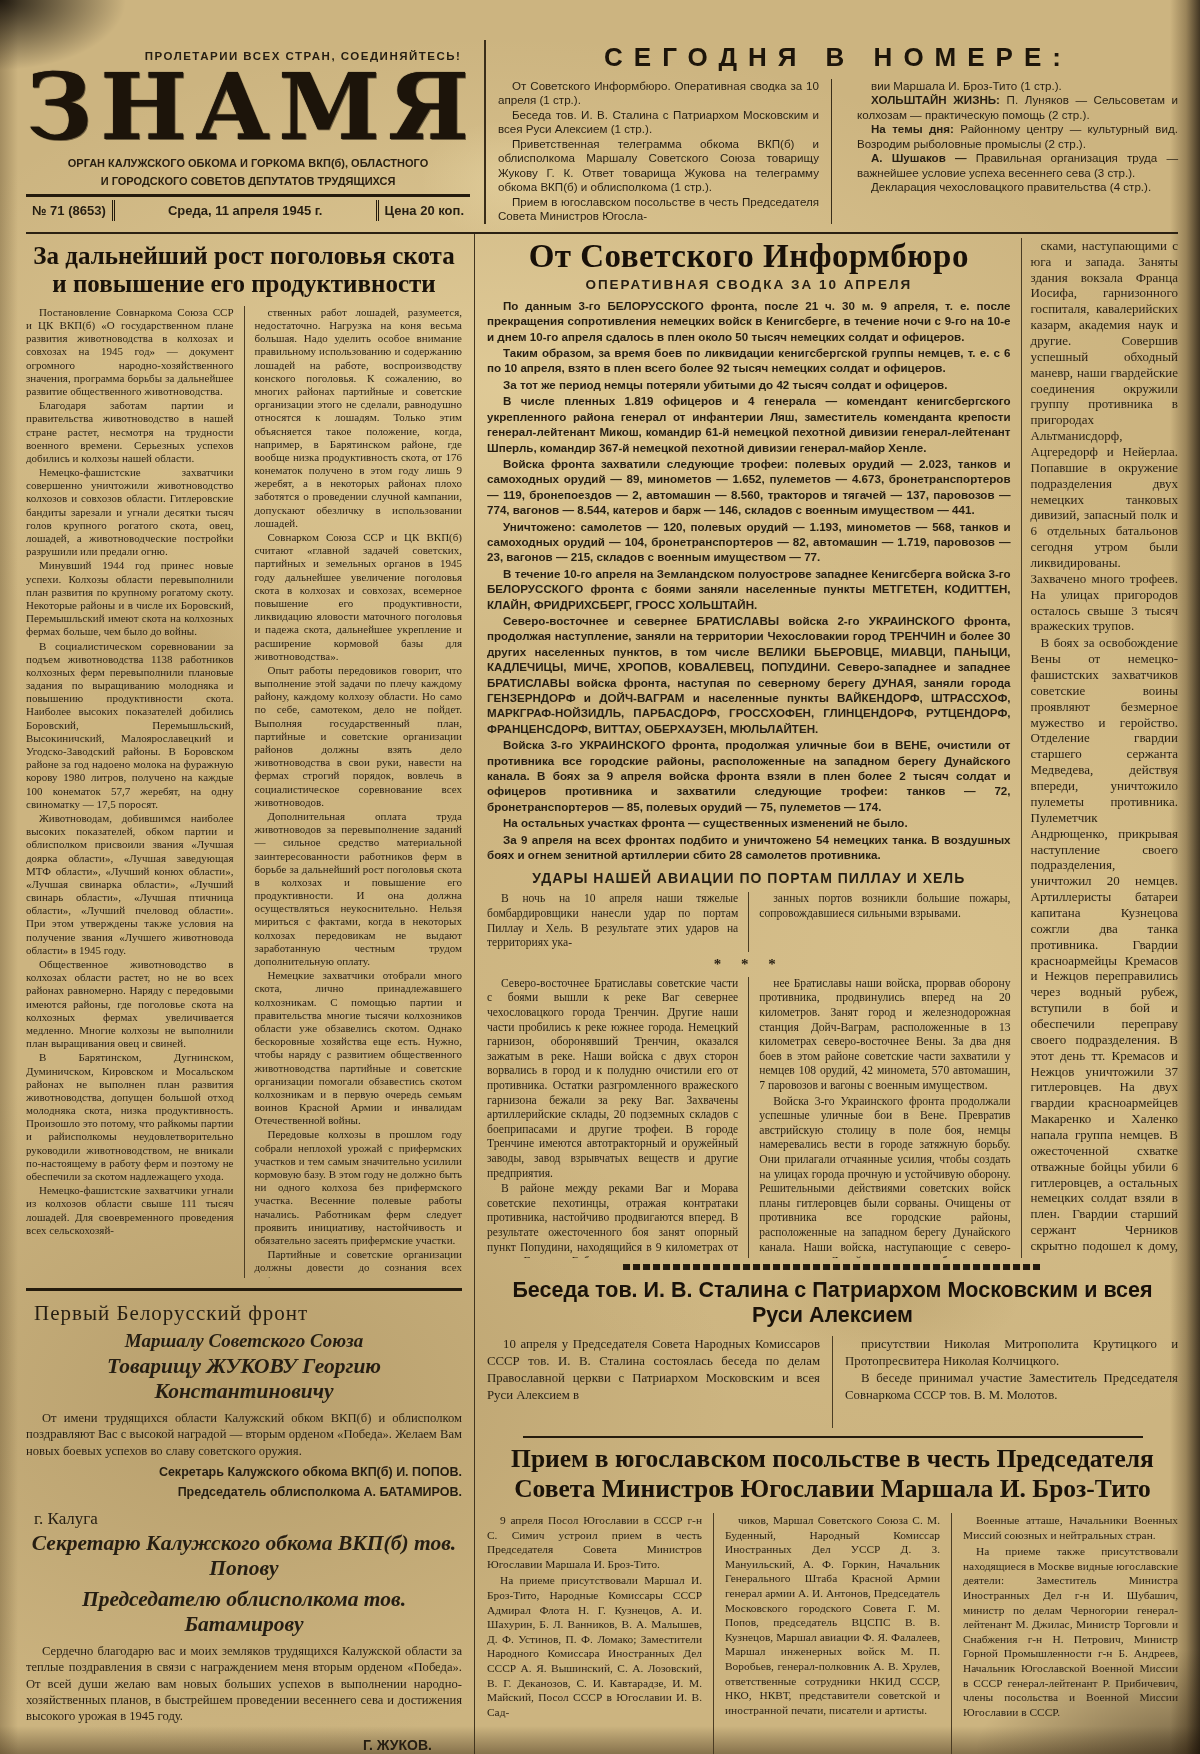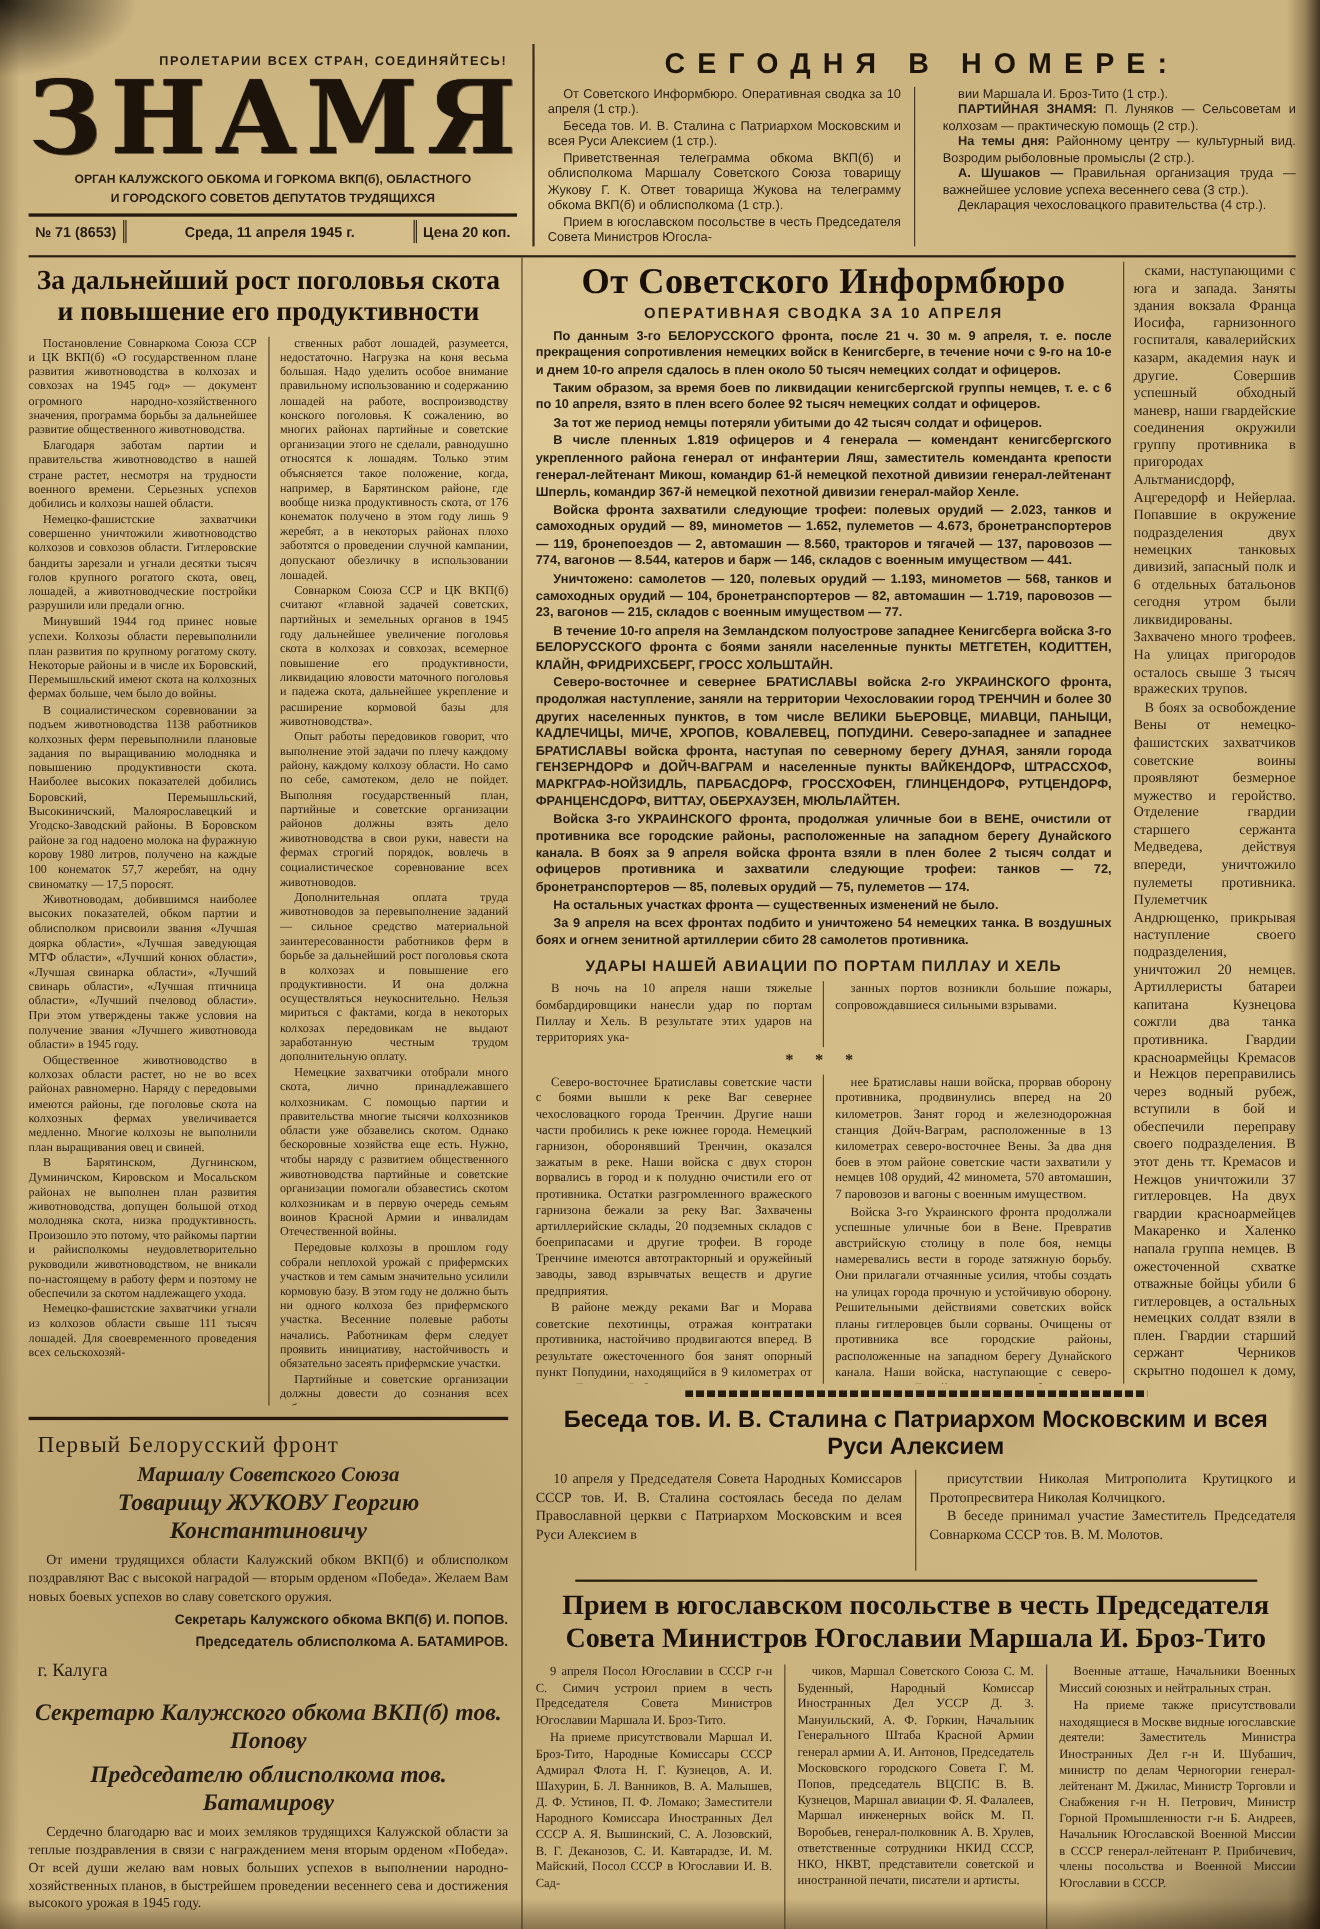--- a/index.html
+++ b/index.html
@@ -55,21 +55,21 @@
   .lead-col p{margin:0 0 1px;text-indent:13px;}
 
   
   .telegram{border-top:3px solid #241b0d;margin-top:10px;padding-top:10px;}
   .tg-front{font-size:21px;letter-spacing:1px;margin:0 0 4px 8px;}
   .tg-to1{font-style:italic;font-weight:700;font-size:19px;text-align:center;margin:2px 0;}
   .tg-to2{font-style:italic;font-weight:700;font-size:21.5px;text-align:center;margin:0 0 6px;}
   .tg-body{font-size:12.6px;line-height:1.3;text-align:justify;}
   .tg-body p{margin:0;text-indent:16px;}
   .tg-sign{font-family:"Liberation Sans",sans-serif;font-weight:700;font-size:12.5px;text-align:right;margin-top:6px;}
-  .tg-place{font-size:17px;margin:10px 0 16px 8px;}
+  .tg-place{font-size:17px;margin:10px 0 2px 8px;}
   .tg-zh{font-family:"Liberation Sans",sans-serif;font-weight:700;font-size:14px;text-align:right;margin-top:12px;padding-right:30px;}
 
   
   .sov-head{font-weight:700;font-size:33px;letter-spacing:.5px;text-align:center;color:#181008;margin:0 0 2px;}
   .sov-sub{font-family:"Liberation Sans",sans-serif;font-weight:700;font-size:13.5px;letter-spacing:2px;text-align:center;margin:2px 0 6px;}
   .sov-flex{display:flex;height:1020px;overflow:hidden;}
   .sov-wide{flex:3.55;overflow:hidden;}
   .sov-narrow{flex:1;border-left:1px solid #4a3c24;margin-left:10px;padding-left:9px;font-size:13px;line-height:1.22;text-align:justify;overflow:hidden;margin-top:-46px;padding-top:46px;box-sizing:border-box;}
   .sov-narrow p{margin:0 0 1px;text-indent:10px;}
   .sov-wide .svp p{margin:0 0 1px;text-indent:16px;font-family:"Liberation Sans",sans-serif;font-weight:700;font-size:11.6px;line-height:1.33;text-align:justify;}
@@ -125,21 +125,21 @@
         <div class="today-title">СЕГОДНЯ В НОМЕРЕ:</div>
         <div class="today-cols">
           <div class="today-col">
               <p>От Советского Информбюро. Оперативная сводка за 10 апреля (1 стр.).</p>
               <p>Беседа тов. И. В. Сталина с Патриархом Московским и всея Руси Алексием (1 стр.).</p>
               <p>Приветственная телеграмма обкома ВКП(б) и облисполкома Маршалу Советского Союза товарищу Жукову Г. К. Ответ товарища Жукова на телеграмму обкома ВКП(б) и облисполкома (1 стр.).</p>
               <p>Прием в югославском посольстве в честь Председателя Совета Министров Югосла-</p>
             </div>
           <div class="today-col">
               <p>вии Маршала И. Броз-Тито (1 стр.).</p>
-              <p><b>ПАРТИЙНАЯ ЗНАМЯ: </b>П. Луняков — Сельсоветам и колхозам — практическую помощь (2 стр.).</p>
+              <p><b>ХОЛЬШТАЙН ЖИЗНЬ: </b>П. Луняков — Сельсоветам и колхозам — практическую помощь (2 стр.).</p>
               <p><b>На темы дня: </b>Районному центру — культурный вид. Возродим рыболовные промыслы (2 стр.).</p>
               <p><b>А. Шушаков — </b>Правильная организация труда — важнейшее условие успеха весеннего сева (3 стр.).</p>
               <p>Декларация чехословацкого правительства (4 стр.).</p>
             </div>
         </div>
       </div>
     </div>
 
     <div class="main">
 

